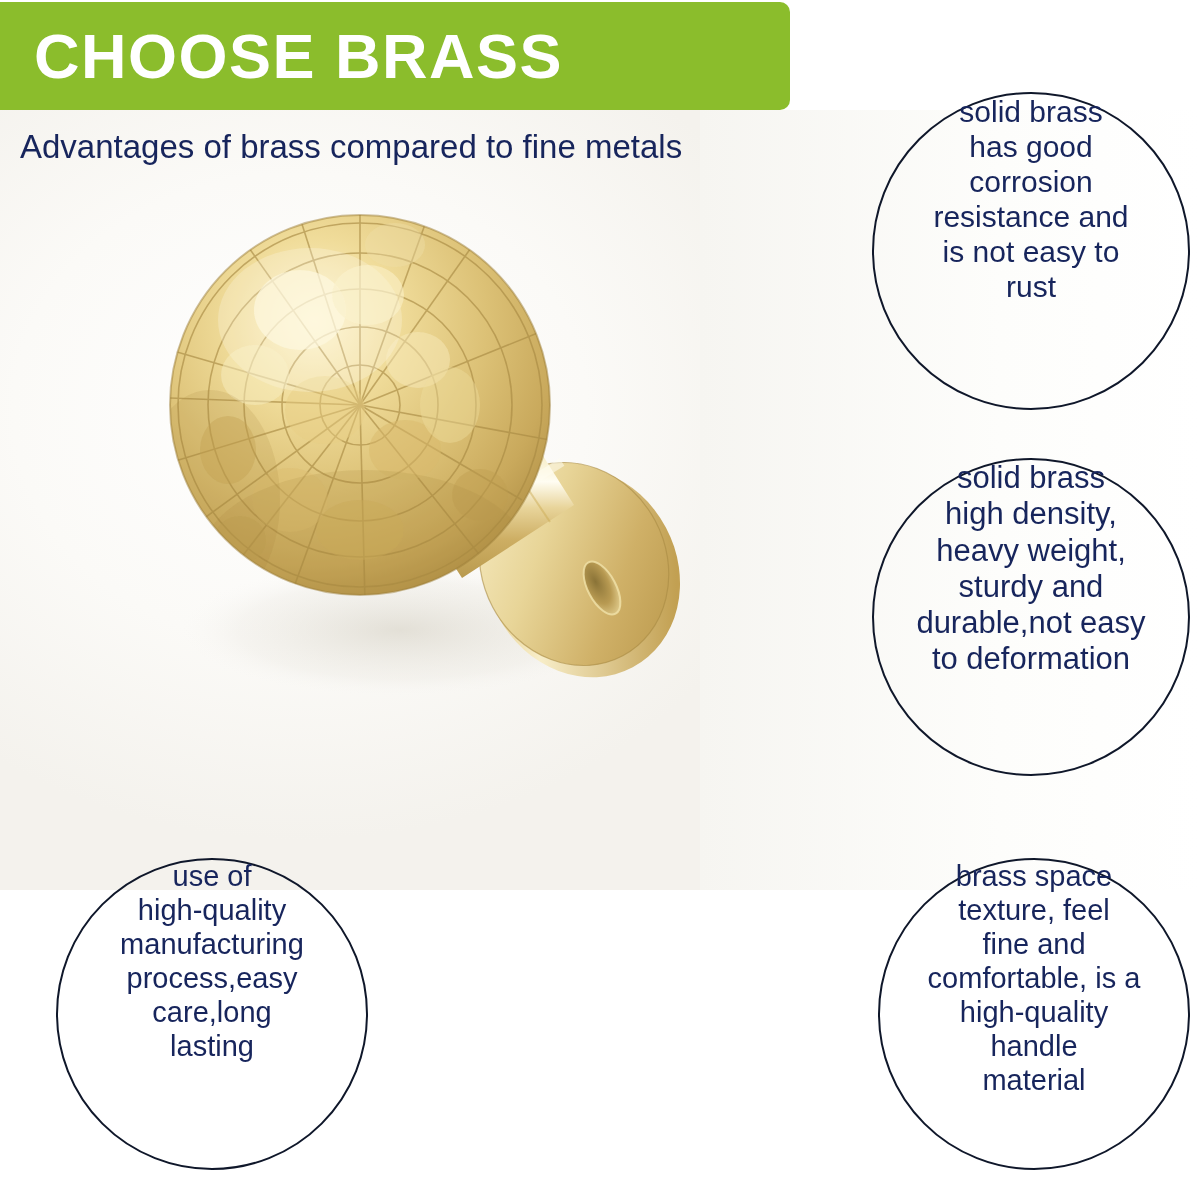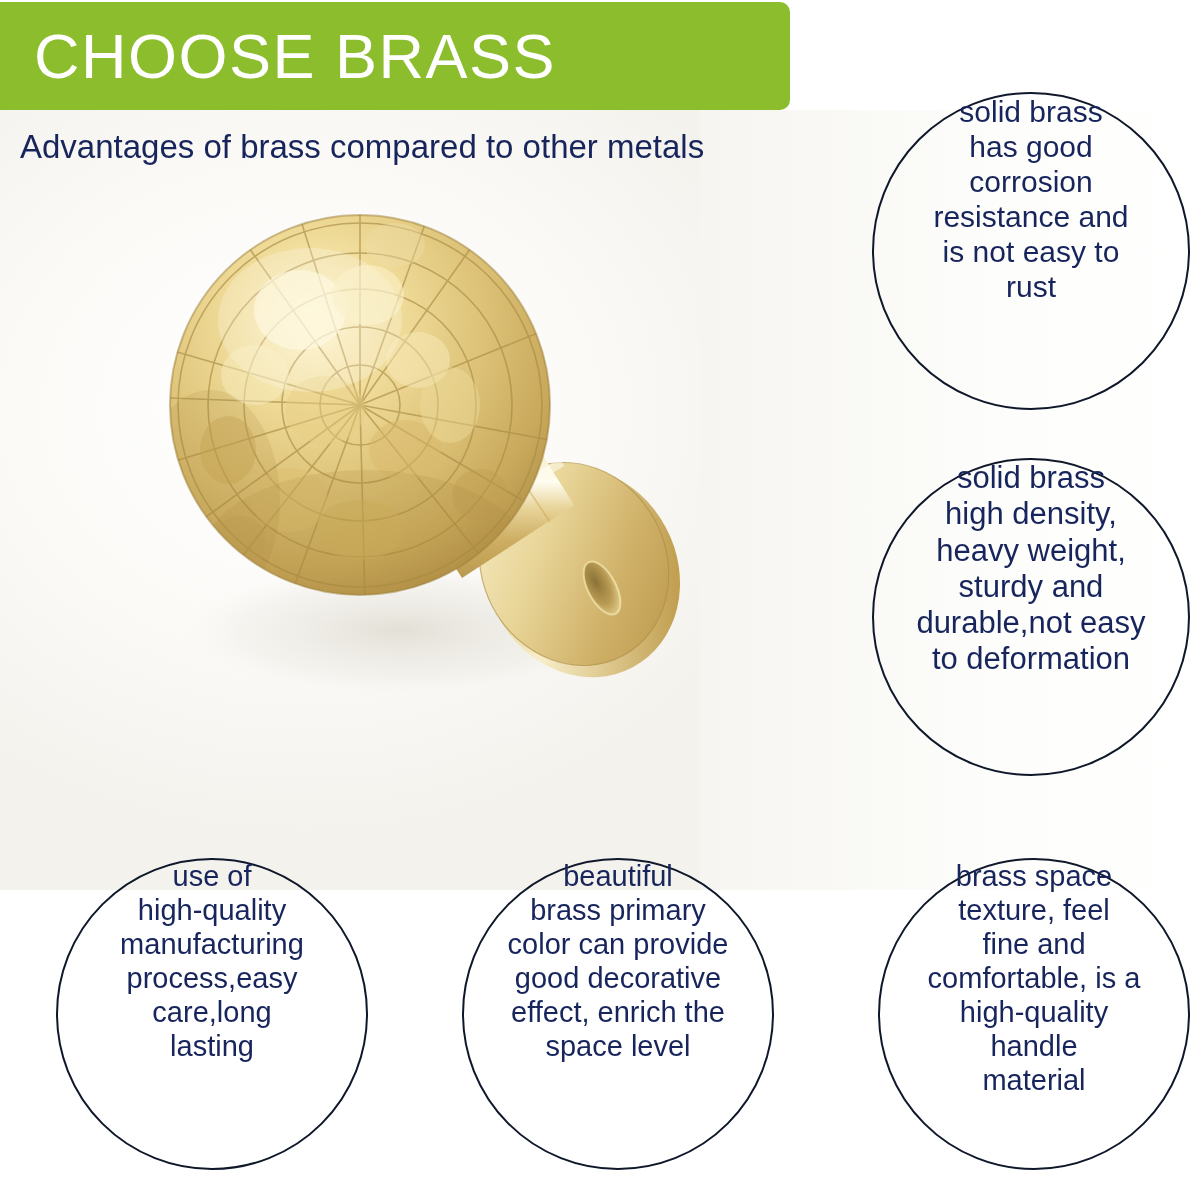--- a/index.html
+++ b/index.html
@@ -38,21 +38,21 @@
     width: 800px; height: 108px;
     background: #8bbd2c;
     border-radius: 0 10px 10px 0;
   }
   #banner-title {
     position: absolute;
     left: 44px; top: 50%;
     transform: translateY(-50%);
     color: #ffffff;
     font-size: 63px;
-    font-weight: normal;
+    font-weight: bold;
     letter-spacing: 1.5px;
     white-space: nowrap;
     line-height: 1;
   }
 
   #subtitle {
     position: absolute;
     left: 20px; top: 128px;
     width: 780px;
     color: #17255c;
@@ -104,21 +104,21 @@
 
 <div id="page">
 
   <div id="photo-backdrop"></div>
   <div id="backdrop-right"></div>
 
   <div id="banner">
     <div id="banner-title">CHOOSE BRASS</div>
   </div>
 
-  <div id="subtitle">Advantages of brass compared to other metals</div>
+  <div id="subtitle">Advantages of brass compared to fine metals</div>
 
   <div id="knob">
     <svg viewBox="0 0 580 570" xmlns="http://www.w3.org/2000/svg">
       <defs>
         <radialGradient id="ballGrad" cx="38%" cy="28%" r="78%">
           <stop offset="0%" stop-color="#fdf4cf"></stop>
           <stop offset="28%" stop-color="#f0dc9a"></stop>
           <stop offset="58%" stop-color="#dcc176"></stop>
           <stop offset="82%" stop-color="#c9a95c"></stop>
           <stop offset="100%" stop-color="#b08f45"></stop>
@@ -260,28 +260,20 @@
 
   <div class="bubble" id="bubble-quality">
     <div class="bubble-text">use of
 high-quality
 manufacturing
 process,easy
 care,long
 lasting</div>
   </div>
 
-  <div class="bubble" id="bubble-color">
-    <div class="bubble-text">beautiful
-brass primary
-color can provide
-good decorative
-effect, enrich the
-space level</div>
-  </div>
 
   <div class="bubble" id="bubble-texture">
     <div class="bubble-text">brass space
 texture, feel
 fine and
 comfortable, is a
 high-quality
 handle
 material</div>
   </div>

